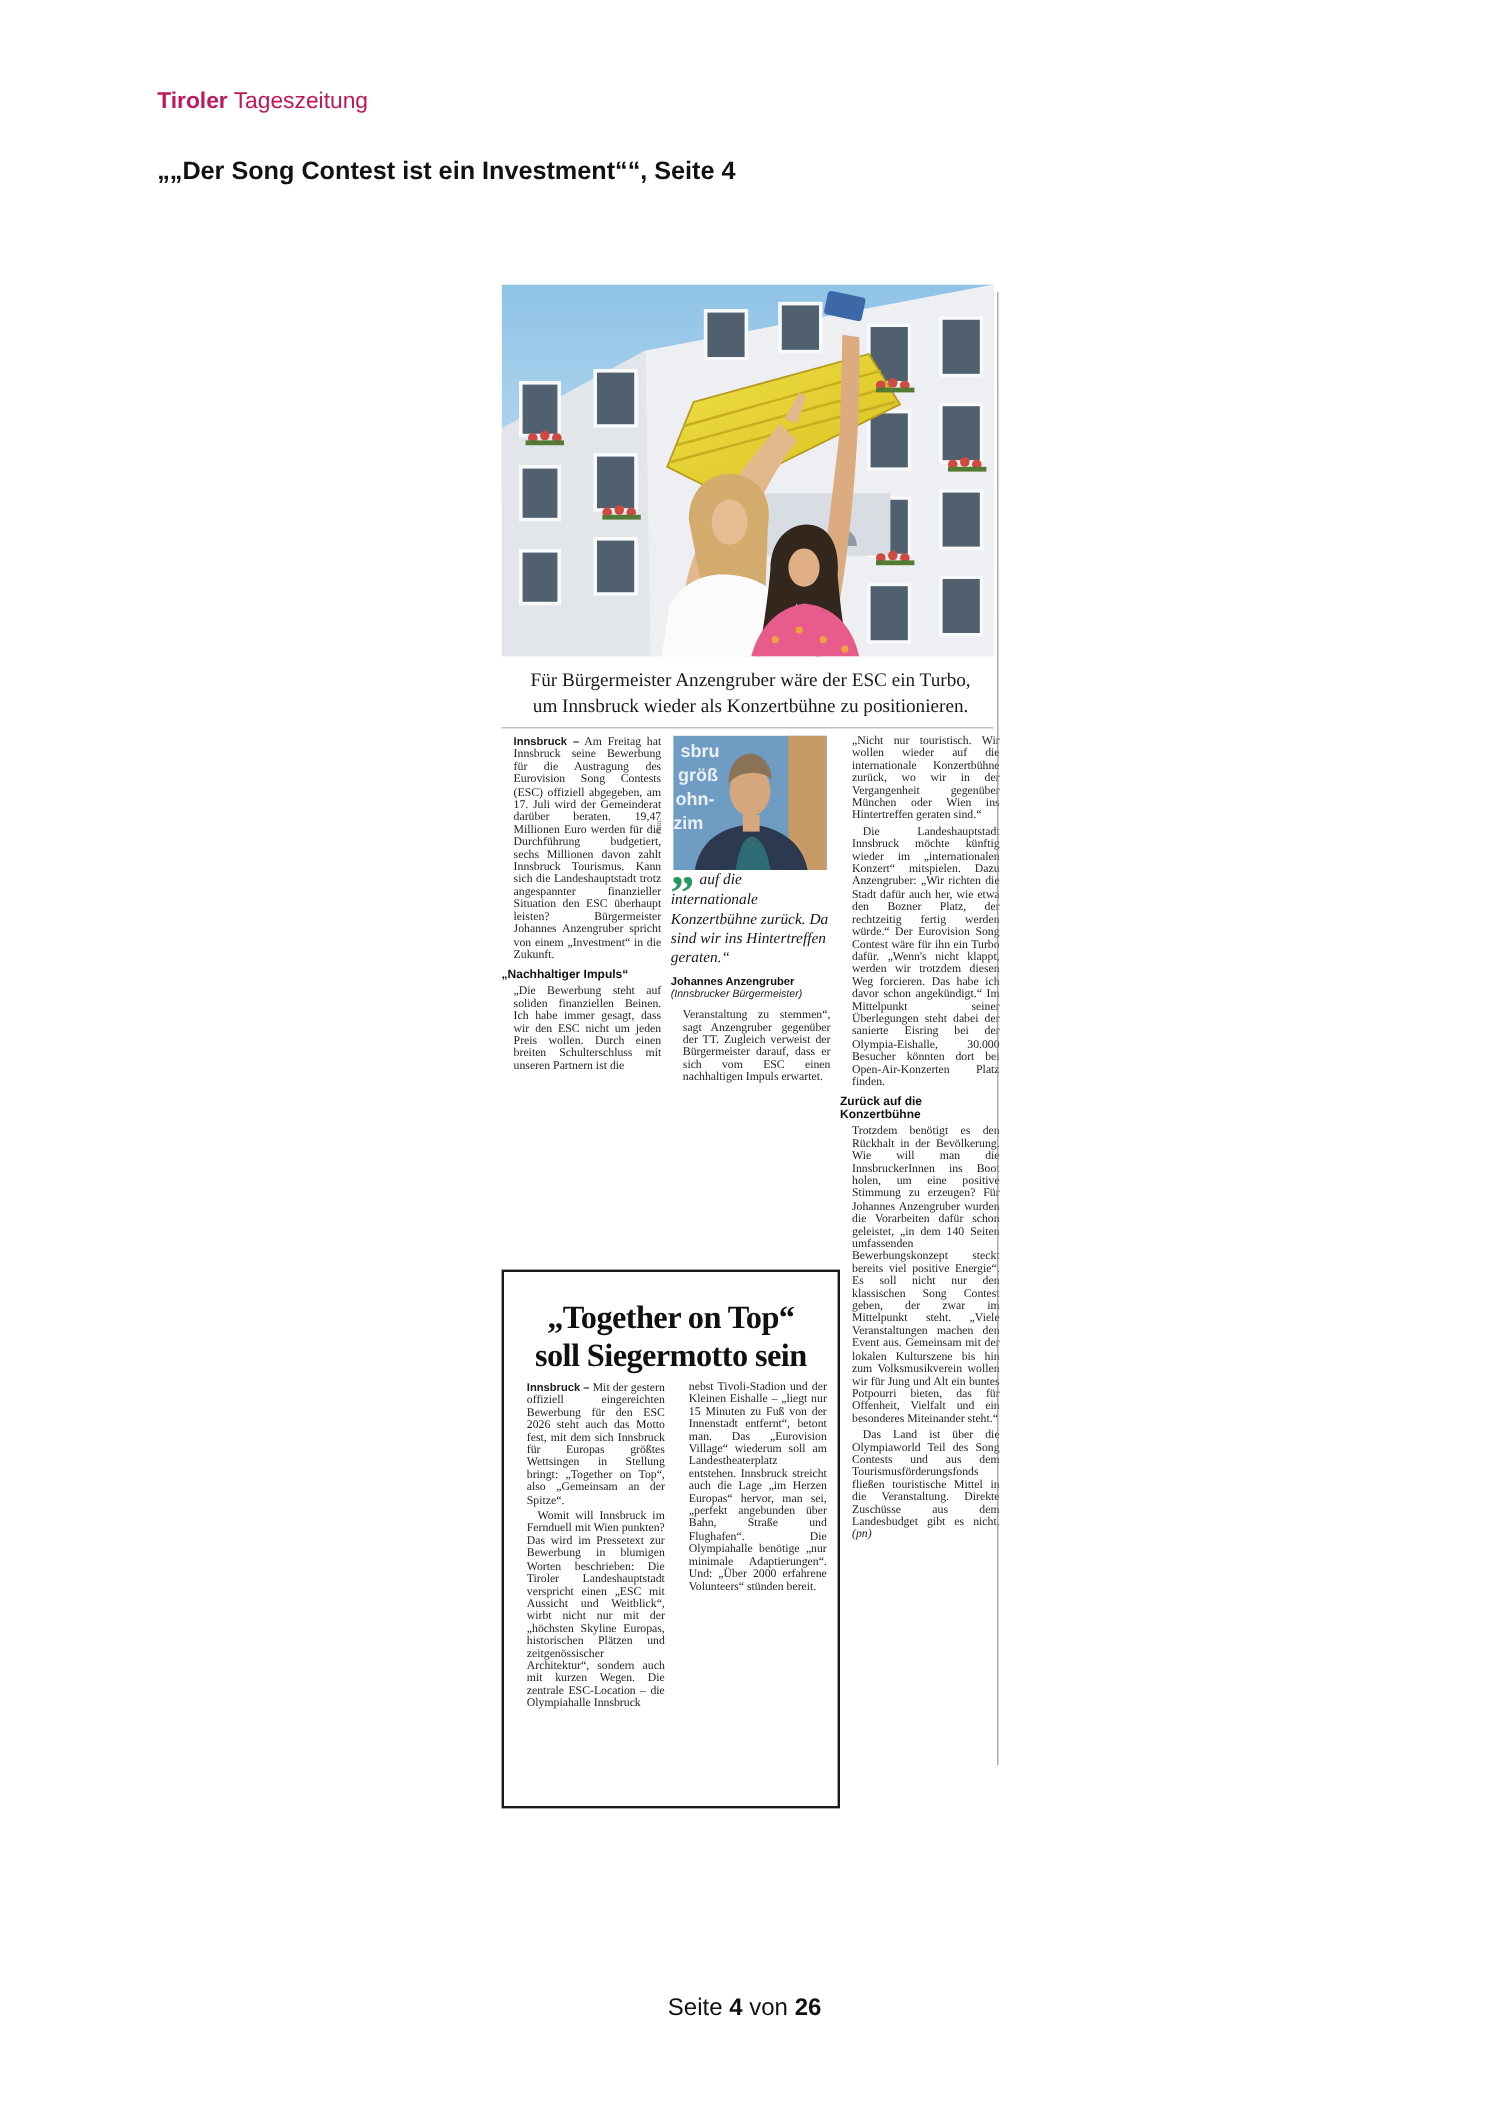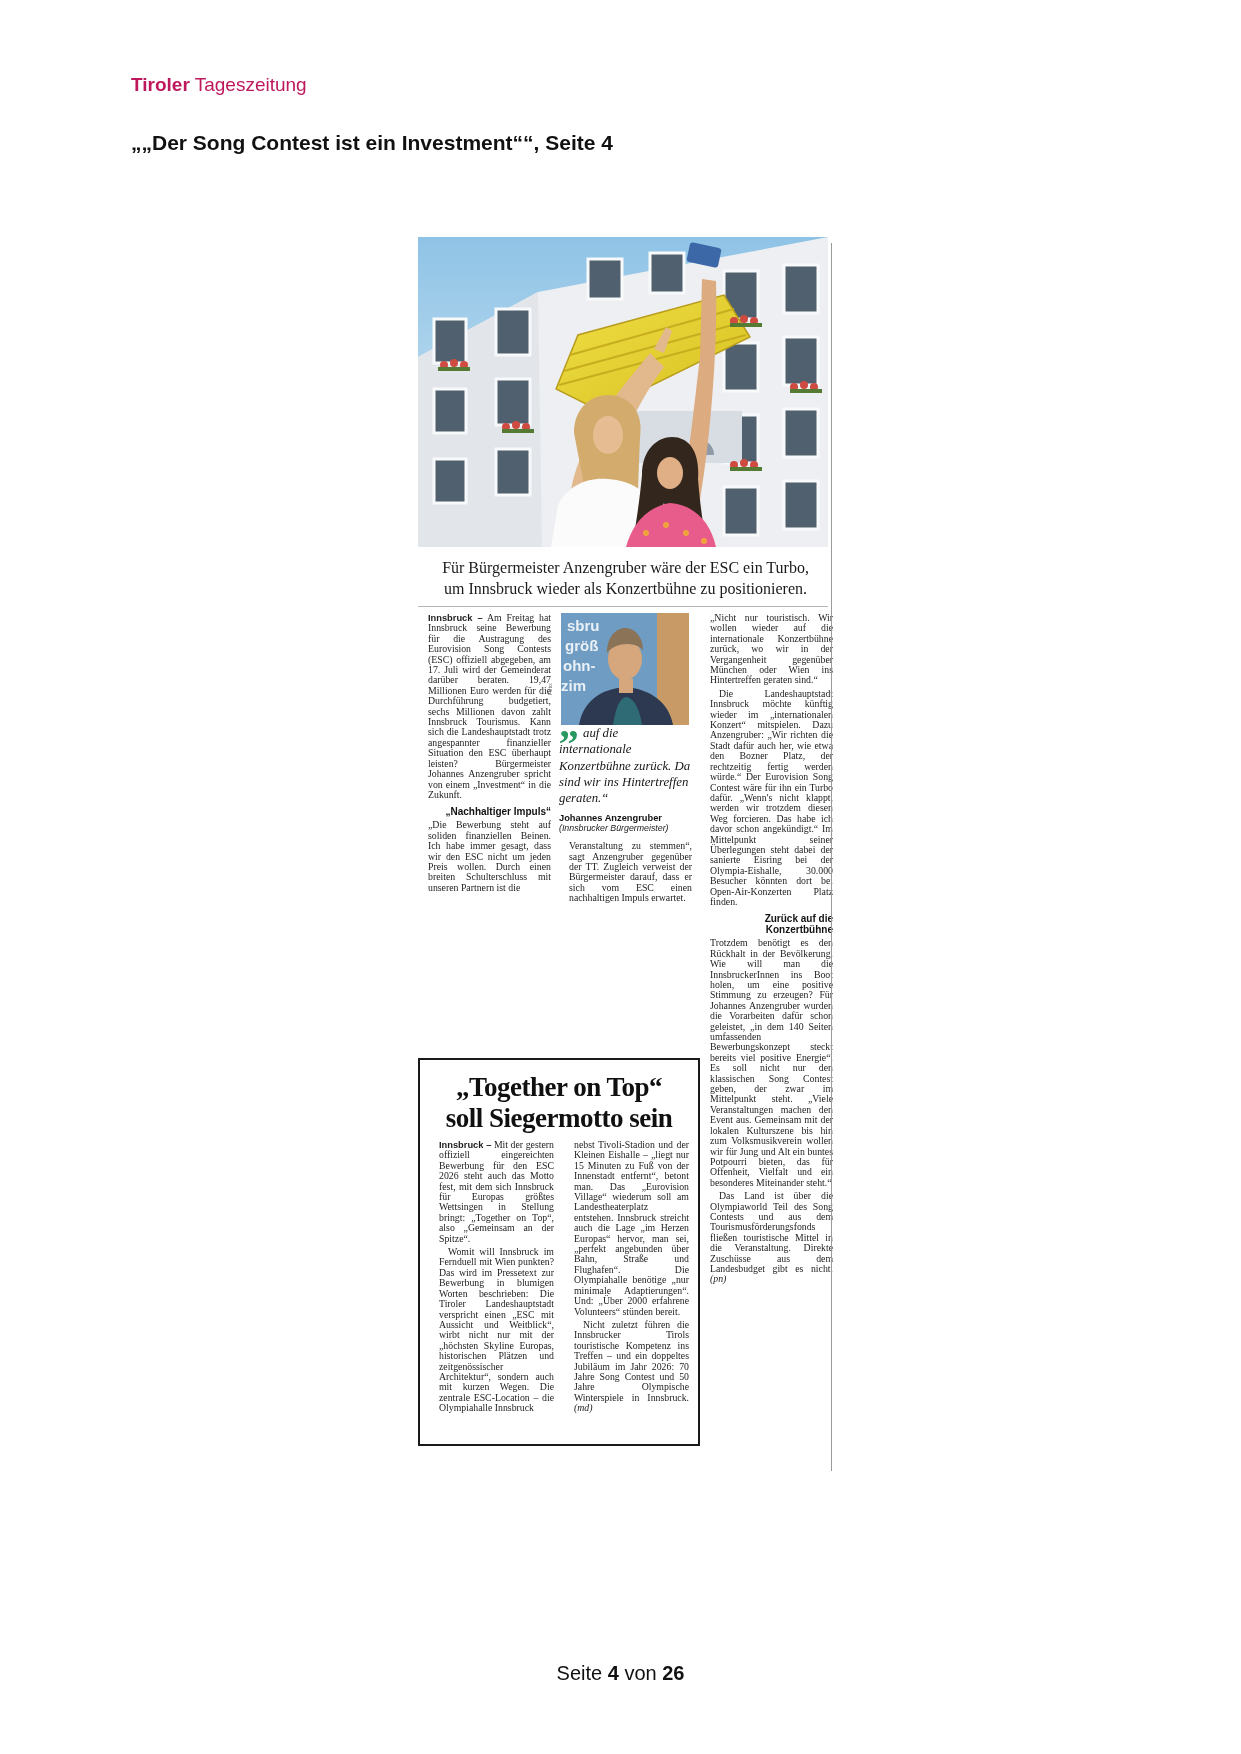--- a/index.html
+++ b/index.html
@@ -13,32 +13,32 @@
   .caption-row{position:relative;width:410px;margin-top:4px;}
   .caption{margin:0;font-size:9.5px;font-weight:bold;line-height:12.5px;color:#2b2b2b;width:410px;}
   .credit{position:absolute;right:2px;bottom:1px;font-size:6.5px;color:#555;font-weight:normal;}
   .headline{margin:14px 0 0 0;text-align:center;font-family:"Liberation Serif",serif;font-weight:bold;font-size:41px;line-height:45px;color:#101010;letter-spacing:-1px;}
   .subheadline{margin:10px 0 0 0;text-align:center;font-family:"Liberation Serif",serif;font-size:16px;line-height:21px;color:#1a1a1a;}
   .rule{width:410px;height:1px;background:#b5b5b5;margin-top:7px;}
   .columns{display:grid;grid-template-columns:133px 133px 133px;column-gap:8px;margin-top:6px;width:415px;}
   .body{margin:0 0 3px 10px;font-family:"Liberation Serif",serif;font-size:9.8px;line-height:10.4px;text-align:justify;color:#1c1c1c;}
   .body.indent{text-indent:9px;}
   .lead{font-family:"Liberation Sans",sans-serif;font-size:9.3px;font-weight:bold;}
-  .colhead{margin:6px 0 3px 0;font-size:10px;font-weight:bold;font-family:"Liberation Sans",sans-serif;color:#111;text-align:right;}
+  .colhead{margin:6px 0 3px 0;font-size:10px;font-weight:bold;font-family:"Liberation Sans",sans-serif;color:#111;}
   .portrait-wrap{position:relative;width:128px;height:88px;margin-left:2px;}
   .portrait-wrap svg{display:block;}
   .vcredit{position:absolute;left:-8px;bottom:6px;font-size:5.5px;color:#666;transform:rotate(-90deg);transform-origin:left bottom;}
   .pullquote{margin-top:8px;overflow:hidden;}
   .qmark{float:left;font-family:"Liberation Serif",serif;font-weight:bold;font-size:40px;line-height:14px;color:#27985f;margin:8px 4px 0 0;}
   .qtext{margin:0;font-family:"Liberation Serif",serif;font-style:italic;font-size:12.8px;line-height:16.2px;color:#161616;text-align:left;}
   .attribution{margin-top:7px;}
   .attr-name{font-size:9.3px;font-weight:bold;color:#111;}
   .attr-role{font-size:8.8px;color:#222;font-style:italic;}
   .col2-para{margin-top:8px;}
-  .box{position:absolute;left:0px;top:821px;width:282px;height:388px;border:2px solid #1a1a1a;background:#fff;box-sizing:border-box;padding:4px 9px;}
+  .box{position:absolute;left:0px;top:821px;width:282px;height:449px;border:2px solid #1a1a1a;background:#fff;box-sizing:border-box;padding:15px 9px;}
   .box-headline{margin:8px 0 6px 0;text-align:center;font-family:"Liberation Serif",serif;font-weight:bold;font-size:27px;line-height:31px;color:#101010;letter-spacing:-0.5px;}
   .box-cols{display:grid;grid-template-columns:125px 125px;column-gap:10px;}
   .footer{position:absolute;left:0;right:0;top:1662px;text-align:center;font-size:20px;color:#111;}
   i{font-style:italic;}
 </style>
 </head>
 <body>
 
 <div class="page">
 
@@ -200,21 +200,20 @@
         <span>„Together on Top“</span><br>
         <span>soll Siegermotto sein</span>
       </h3>
       <div class="box-cols">
         <div class="col">
           <p class="body"><b class="lead">Innsbruck –</b> <span>Mit der gestern offiziell eingereichten Bewerbung für den ESC 2026 steht auch das Motto fest, mit dem sich Innsbruck für Europas größtes Wettsingen in Stellung bringt: „Together on Top“, also „Gemeinsam an der Spitze“.</span></p>
           <p class="body indent">Womit will Innsbruck im Fernduell mit Wien punkten? Das wird im Pressetext zur Bewerbung in blumigen Worten beschrieben: Die Tiroler Landeshauptstadt verspricht einen „ESC mit Aussicht und Weitblick“, wirbt nicht nur mit der „höchsten Skyline Europas, historischen Plätzen und zeitgenössischer Architektur“, sondern auch mit kurzen Wegen. Die zentrale ESC-Location – die Olympiahalle Innsbruck</p>
         </div>
         <div class="col">
           <p class="body">nebst Tivoli-Stadion und der Kleinen Eishalle – „liegt nur 15 Minuten zu Fuß von der Innenstadt entfernt“, betont man. Das „Eurovision Village“ wiederum soll am Landestheaterplatz entstehen. Innsbruck streicht auch die Lage „im Herzen Europas“ hervor, man sei, „perfekt angebunden über Bahn, Straße und Flughafen“. Die Olympiahalle benötige „nur minimale Adaptierungen“. Und: „Über 2000 erfahrene Volunteers“ stünden bereit.</p>
-          <p class="body indent"><span>Nicht zuletzt führen die Innsbrucker Tirols touristische Kompetenz ins Treffen – und ein doppeltes Jubiläum im Jahr 2026: 70 Jahre Song Contest und 50 Jahre Olympische Winterspiele in Innsbruck.</span> <i>(md)</i></p>
         </div>
       </div>
     </div>
   </div>
 
   <div class="footer">
     <span>Seite</span> <b>4</b> <span>von</span> <b>26</b>
   </div>
 
 </div>

